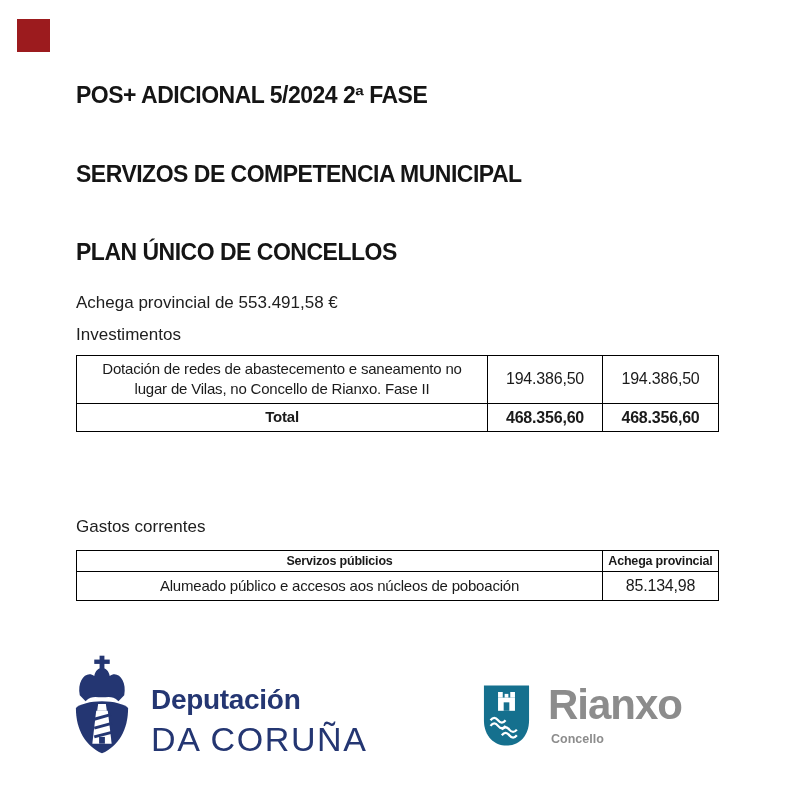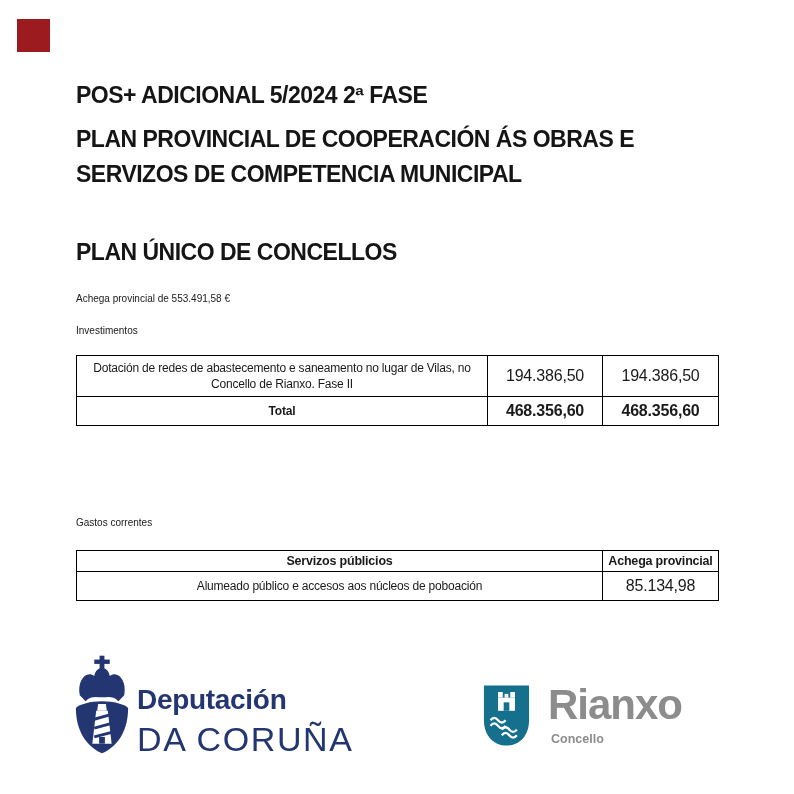--- a/index.html
+++ b/index.html
@@ -21,49 +21,49 @@
     font-weight:700; font-size:23px;
     letter-spacing:-0.5px; color:#151515;
     white-space:nowrap;
   }
   .t1 { top:82px; }
   .t2a { top:126px; }
   .t2b { top:161px; }
   .t3 { top:203px;margin-top:36px; }
   .body-line {
     position:absolute; left:76px;
-    font-size:10px; color:#202020;
+    font-size:17px; color:#202020;
     white-space:nowrap;
   }
   .achega-line { top:293px; }
   .invest-label { top:325px; }
   .gastos-label { top:517px; }
   table {
     position:absolute; left:76px;
     border-collapse:collapse; table-layout:fixed;
     width:642px;
     font-family:"Liberation Sans", sans-serif;
   }
   .table-invest { top:355px; }
   .table-gastos { top:550px; }
   th, td {
     border:1px solid #000000;
     text-align:center; vertical-align:middle;
     letter-spacing:-0.2px;
   }
   th { font-size:12.5px; font-weight:700; height:21px; padding:2px 4px; }
-  td { font-size:12px; padding:3px 8px; line-height:1.35; }
+  td { font-size:15px; padding:3px 8px; line-height:1.35; }
   .row-tall td { height:41px; }
   .row-short td { height:23px; }
   .row-total td { height:21px; font-weight:700; }
   .num { font-size:16px; }
   
   .dep-logo {
     position:absolute; left:73px; top:655px;
-    display:flex; gap:6px;
+    display:flex; gap:20px;
   }
   .dep-crest { width:58px; height:100px; }
   .dep-text { margin-top:31px; line-height:1; }
   .dep-text .l1 { font-size:28px; font-weight:700; letter-spacing:-0.3px; }
   .dep-text .l2 { font-size:34px; font-weight:400; letter-spacing:1.6px; margin-top:8px; }
   .rianxo-logo {
     position:absolute; left:483px; top:683px;
     display:flex; gap:18px;
   }
   .rianxo-shield { width:47px; height:65px; }
@@ -72,21 +72,20 @@
   .rianxo-text .sub { font-size:12.5px; font-weight:700; margin-top:7px; margin-left:3px; }
 </style>
 </head>
 <body>
 
 <div class="page">
 
   <div class="stamp" style="background-color: rgb(156, 27, 30);"></div>
 
   <div class="h-title t1">POS+ ADICIONAL 5/2024 2ª FASE</div>
-  <div class="h-title t2a">PLAN PROVINCIAL DE COOPERACIÓN ÁS OBRAS E</div>
   <div class="h-title t2b">SERVIZOS DE COMPETENCIA MUNICIPAL</div>
   <div class="h-title t3">PLAN ÚNICO DE CONCELLOS</div>
 
   <div class="body-line achega-line">Achega provincial de 553.491,58 €</div>
   <div class="body-line invest-label">Investimentos</div>
 
   <table class="table-invest">
     <colgroup>
         <col style="width:411px">
         <col style="width:115px">

